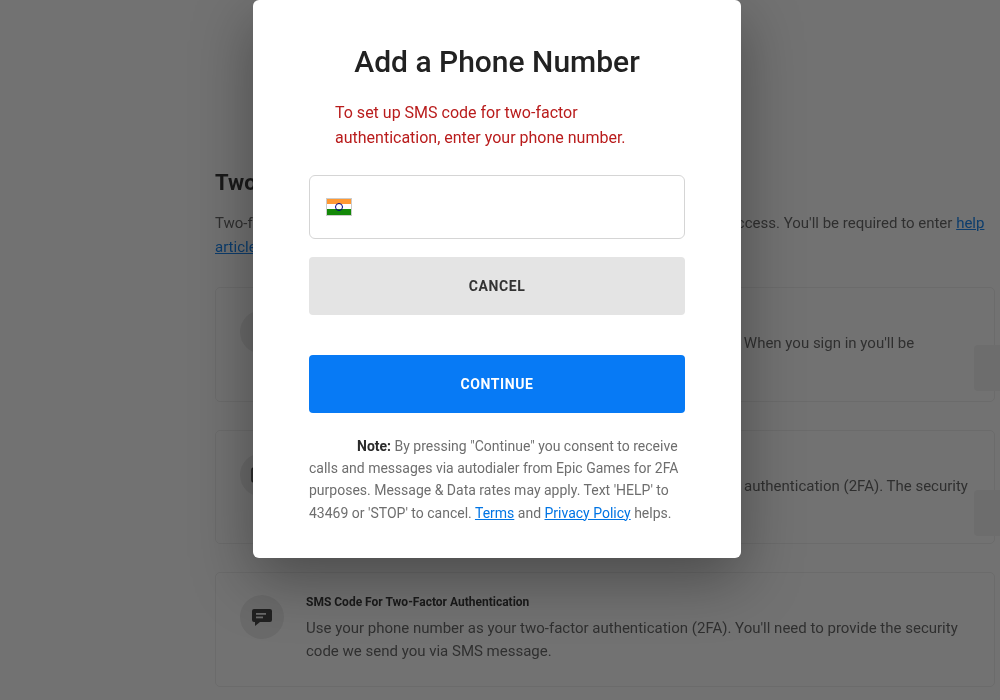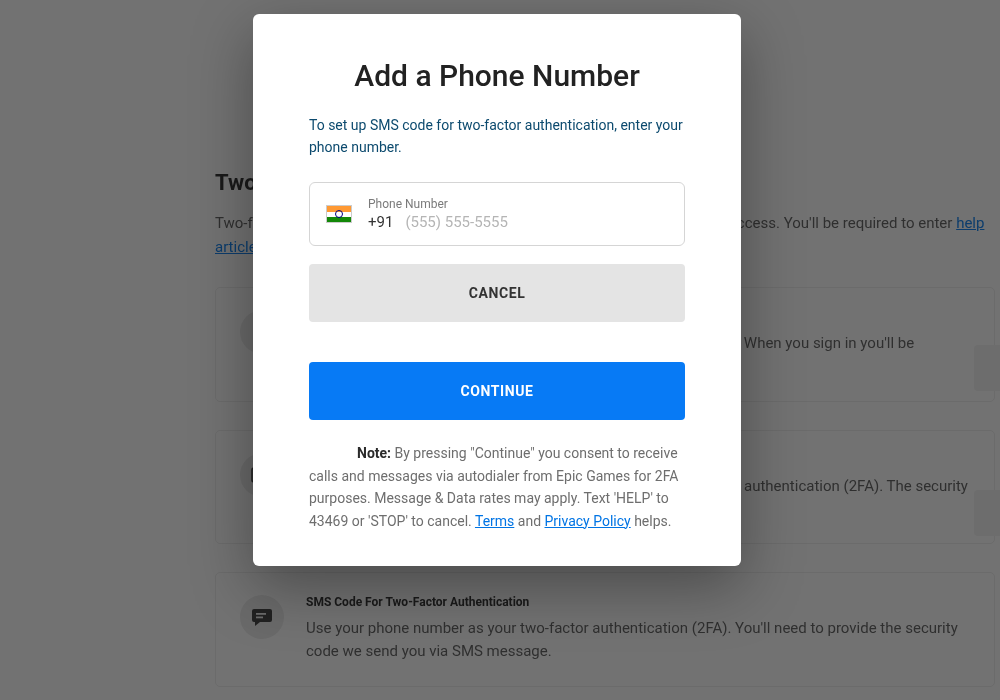--- a/index.html
+++ b/index.html
@@ -11,24 +11,24 @@
   .method{border:1px solid #e2e2e2;border-radius:5px;padding:22px 24px;margin-top:28px;width:780px;display:flex;gap:22px;align-items:flex-start;}
   .mit{font-size:12px;font-weight:700;color:#222;}
   .mibody{flex:1;}
   .mibody p{margin-top:8px;color:#555;font-size:15px;line-height:1.55;}
   .miicon{width:44px;height:44px;border-radius:22px;background:#e0e0e0;display:flex;align-items:center;justify-content:center;color:#333;flex-shrink:0;}
   .side-btn{position:absolute;right:0;width:26px;height:46px;border-radius:4px 0 0 4px;background:#e6e6e6;}
   .sbtn1{top:345px;} .sbtn2{top:490px;}
 
   .dim{position:absolute;inset:0;background:rgba(20,20,20,0.58);}
 
-  .modal{position:absolute;left:253px;top:14px;width:488px;background:#fff;border-radius:6px;
+  .modal{position:absolute;left:253px;top:0;width:488px;background:#fff;border-radius:6px;
          box-shadow:0 20px 60px rgba(0,0,0,0.35);padding:44px 56px 34px 56px;}
   .mtitle{font-size:30px;font-weight:500;text-align:center;color:#222;}
-  .msub{font-size:14px;color:#0c4a6e;line-height:1.55;margin-top:22px;}
+  .msub{font-size:16px;color:#b91c1c;line-height:1.55;margin-top:22px;margin-left:26px;}
 
   .phonebox{border:1px solid #d5d5d5;border-radius:6px;height:64px;margin-top:24px;display:flex;align-items:center;padding:0 16px;gap:16px;}
   .flag{width:26px;height:18px;flex-shrink:0;position:relative;background:#fff;border:1px solid #ccc;display:flex;flex-direction:column;}
   .flag .s{flex:1;width:100%;} .flag .o{background:#ff9933;} .flag .w{background:#fff;position:relative;} .flag .g{background:#138808;}
   .flag .w::after{content:"";position:absolute;left:50%;top:50%;width:6px;height:6px;border:1px solid #000080;border-radius:50%;transform:translate(-50%,-50%);}
   .phinner{display:flex;flex-direction:column;}
   .phlabel{font-size:12px;color:#7a7a7a;}
   .phrow{display:flex;align-items:center;gap:12px;margin-top:2px;}
   .dial{font-size:15px;color:#333;}
   .phinput{border:none;outline:none;font-size:15px;color:#333;width:200px;background:transparent;}
@@ -101,27 +101,20 @@
 <div class="modal">
   <div class="mtitle">Add a Phone Number</div>
   <div class="msub">To set up SMS code for two-factor authentication, enter your phone number.</div>
 
   <div class="phonebox">
     <div class="flag">
       <div class="s o"></div>
         <div class="s w"></div>
         <div class="s g"></div>
     </div>
-    <div class="phinner">
-      <span class="phlabel">Phone Number</span>
-      <div class="phrow">
-        <span class="dial">+91</span>
-        <input class="phinput" type="text" placeholder="(555) 555-5555" style="">
-      </div>
-    </div>
   </div>
 
   <button class="btn btn-secondary">CANCEL</button>
   <button class="btn btn-primary">CONTINUE</button>
 
   <p class="note">
     <b>Note:</b><span> By pressing "Continue" you consent to receive calls and messages via autodialer from Epic Games for 2FA purposes. Message &amp; Data rates may apply. Text 'HELP' to 43469 or 'STOP' to cancel. </span><a href="#">Terms</a><span> and </span><a href="#">Privacy Policy</a><span> helps.</span>
   </p>
 </div>
 

